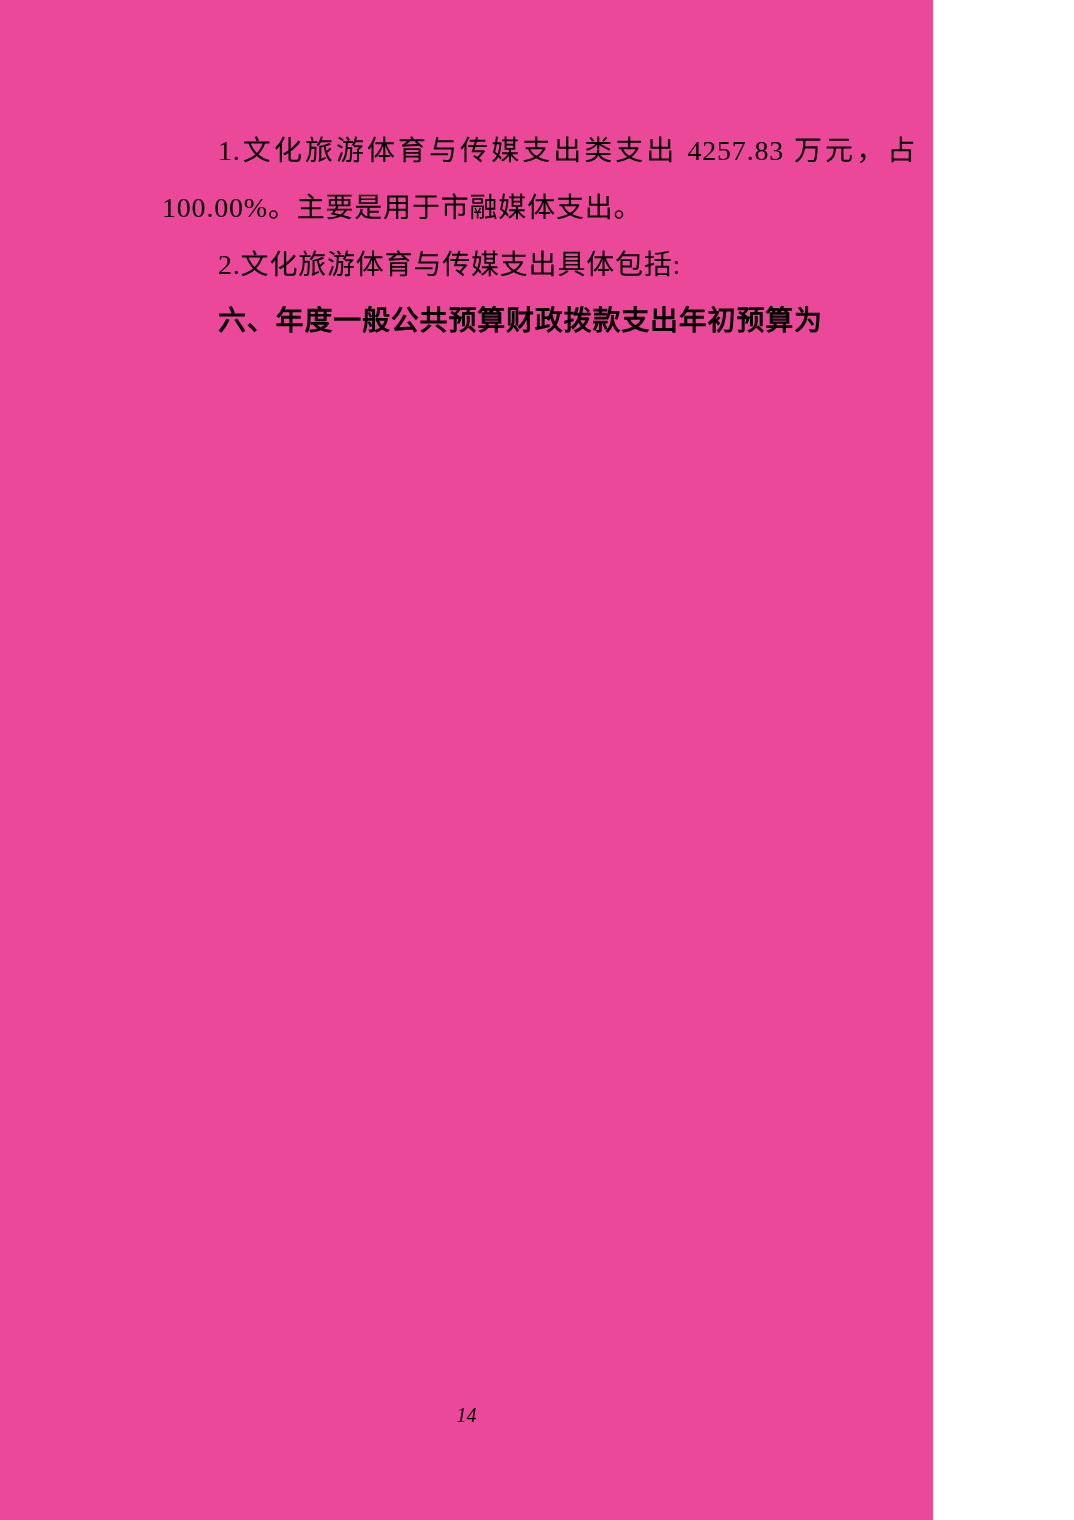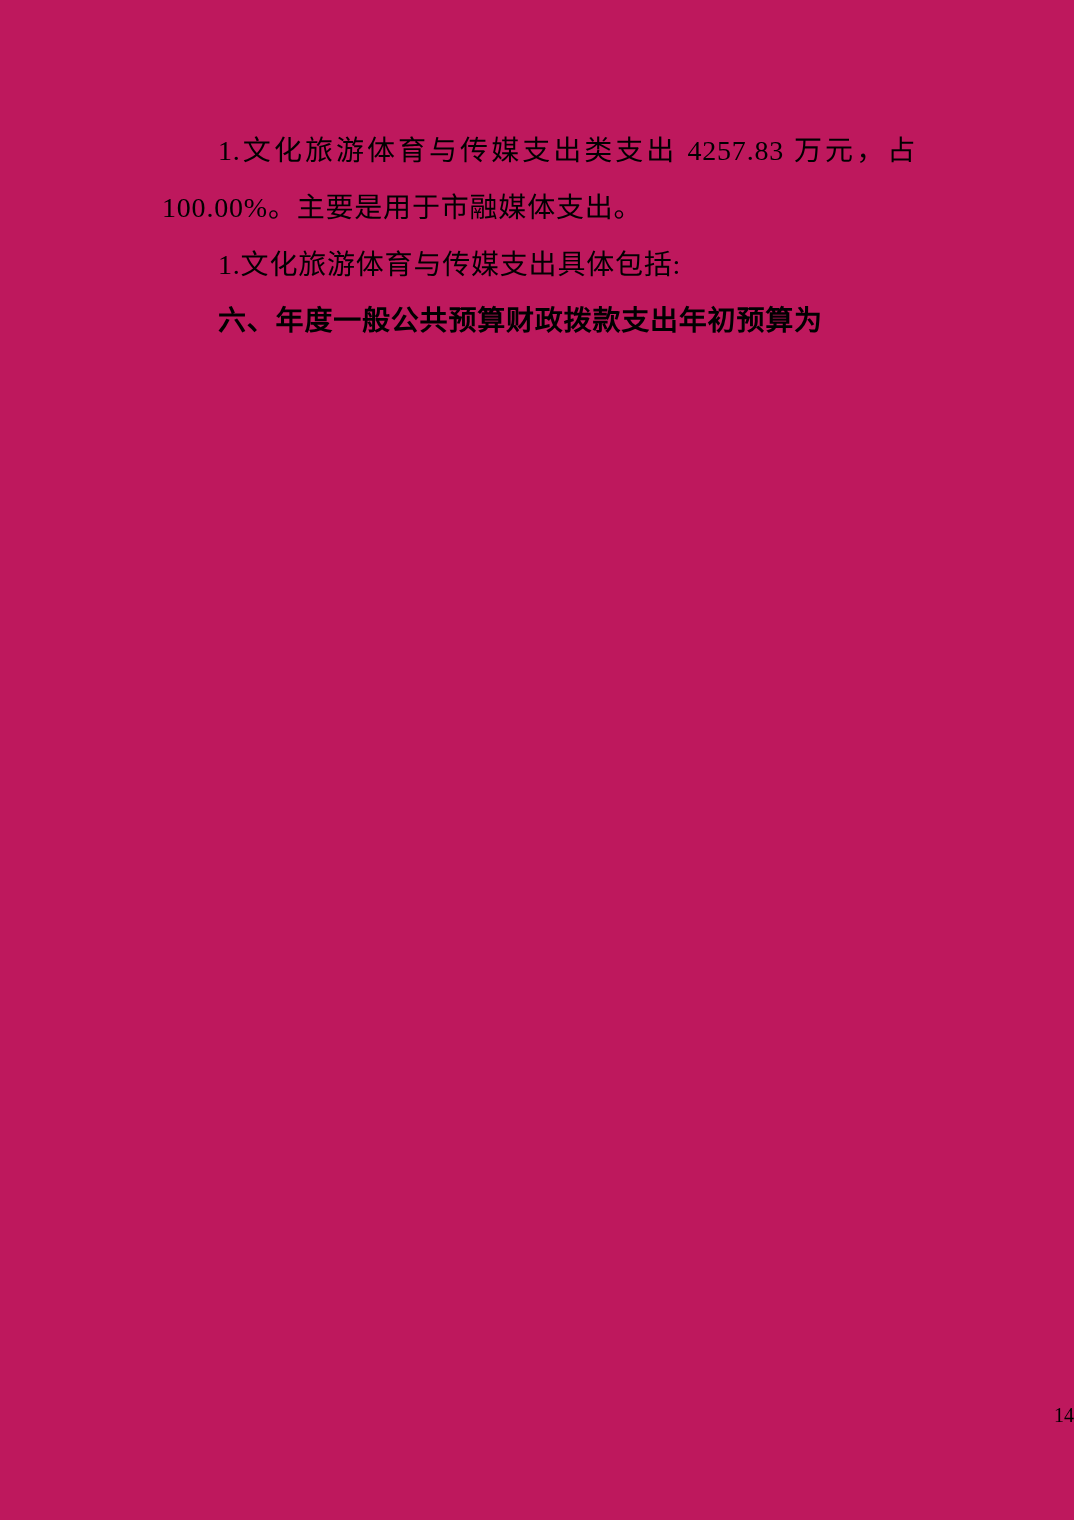--- a/index.html
+++ b/index.html
@@ -2,23 +2,23 @@
 <html lang="zh-CN"><head>
 <meta charset="utf-8">
 <style>
   html, body {
     margin: 0;
     padding: 0;
     background: #ffffff;
   }
   .page {
     position: relative;
-    width: 1074px;
+    width: 933px;
     height: 1520px;
-    background: #be185d;
+    background: #ec4899;
     overflow: hidden;
     font-family: "Liberation Serif", "DejaVu Serif", serif;
     color: #000000;
   }
   .content {
     position: absolute;
     left: 162px;
     top: 123px;
     width: 754px;
   }
@@ -38,34 +38,35 @@
   }
   .para.heading-sans {
     font-family: "Liberation Sans", "DejaVu Sans", sans-serif;
     font-weight: 700;
   }
   .footer {
     position: absolute;
     left: 0;
     top: 1404px;
     width: 100%;
-    text-align: right;
+    text-align: center;
+    font-style: italic;
   }
   .footer span {
     font-size: 20px;
     font-family: "Liberation Serif", "DejaVu Serif", serif;
     color: #000000;
   }
 </style>
 </head>
 <body>
 
 <div class="page">
   <main class="content">
     <p class="para">1.文化旅游体育与传媒支出类支出 4257.83 万元，占100.00%。主要是用于市融媒体支出。</p>
-    <p class="para">1.文化旅游体育与传媒支出具体包括:</p>
+    <p class="para">2.文化旅游体育与传媒支出具体包括:</p>
     <p class="para heading-sans">六、年度一般公共预算财政拨款支出年初预算为</p>
   </main>
 
   <footer class="footer">
     <span>14</span>
   </footer>
 </div>
 
 </body></html>

